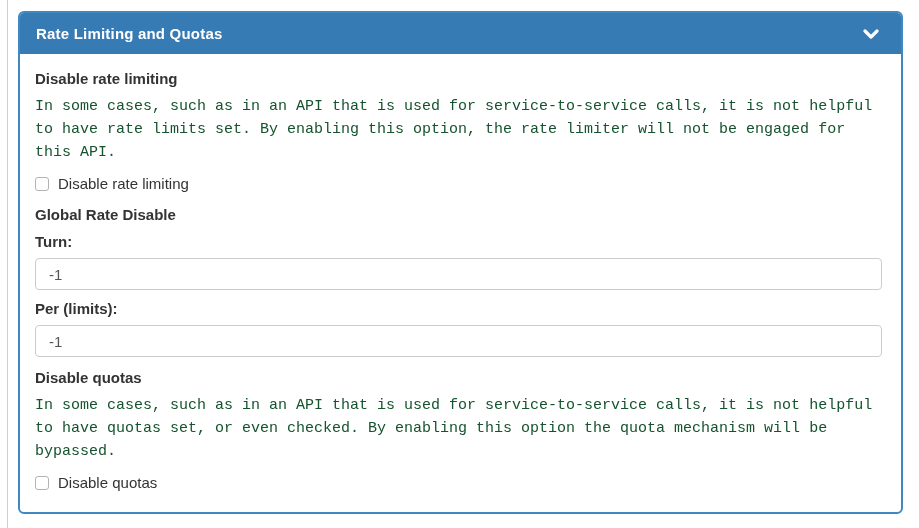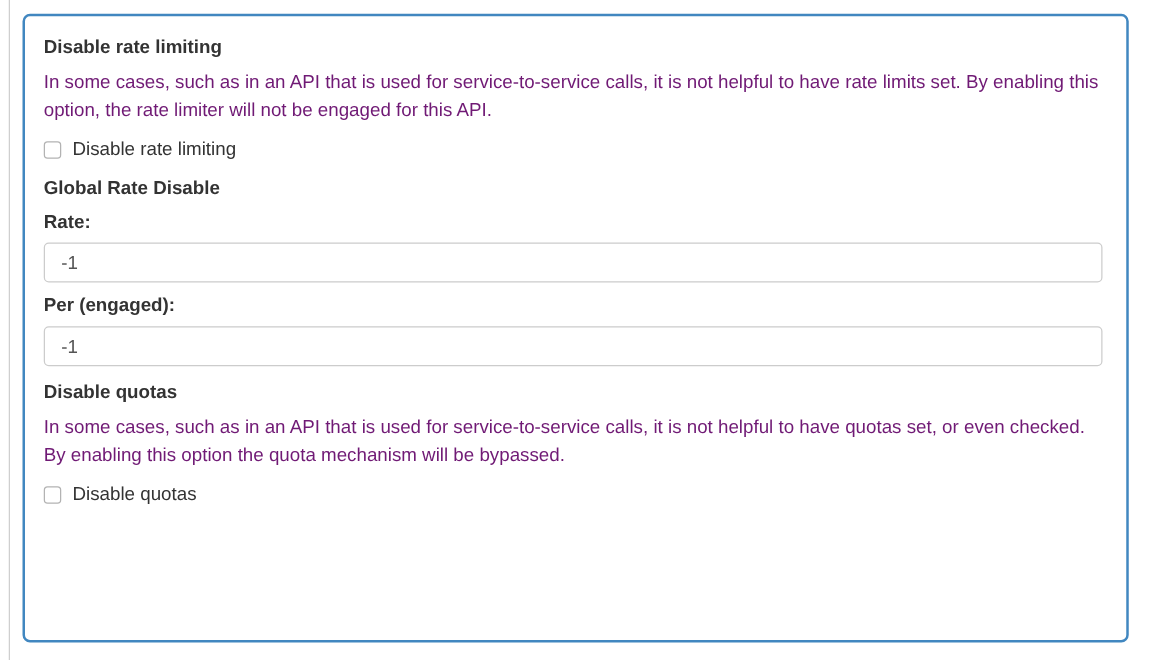--- a/index.html
+++ b/index.html
@@ -54,23 +54,24 @@
     font-size: 15px;
   }
   .section-heading {
     font-size: 15px;
     font-weight: bold;
     color: #333333;
     margin: 12px 0 8px 0;
   }
   .section-desc {
     font-size: 15px;
-    color: #701a75;
+    color: #14532d;
     line-height: 23px;
     margin: 0 0 11px 0;
+    font-family: Liberation Mono, monospace;
   }
   .checkbox-row {
     display: flex;
     align-items: center;
     margin: 2px 0 14px 0;
   }
   .checkbox-row input[type="checkbox"] {
     -webkit-appearance: none;
     appearance: none;
     width: 14px; height: 14px;
@@ -108,36 +109,44 @@
     outline: none;
   }
 </style>
 </head>
 <body>
 
 <div class="page-divider"></div>
 
 <div class="panel">
 
+  <div class="panel-header">
+    <span class="panel-title">Rate Limiting and Quotas</span>
+    <span class="chevron">
+      <svg width="16" height="10" viewBox="0 0 16 10">
+        <polyline points="2,2 8,8 14,2" fill="none" stroke="#ffffff" stroke-width="3.2" stroke-linecap="round" stroke-linejoin="round"></polyline>
+      </svg>
+    </span>
+  </div>
 
   <div class="panel-body">
 
     <div class="section-heading">Disable rate limiting</div>
     <p class="section-desc">In some cases, such as in an API that is used for service-to-service calls, it is not helpful to have rate limits set. By enabling this option, the rate limiter will not be engaged for this API.</p>
     <div class="checkbox-row">
       <input type="checkbox" style="">
       <span class="checkbox-label">Disable rate limiting</span>
     </div>
 
     <div class="section-heading">Global Rate Disable</div>
 
-    <label class="form-label">Rate:</label>
+    <label class="form-label">Turn:</label>
     <input type="text" class="text-input" value="-1" style="">
 
-    <label class="form-label">Per (engaged):</label>
+    <label class="form-label">Per (limits):</label>
     <input type="text" class="text-input" value="-1" style="">
 
     <div class="section-heading">Disable quotas</div>
     <p class="section-desc">In some cases, such as in an API that is used for service-to-service calls, it is not helpful to have quotas set, or even checked. By enabling this option the quota mechanism will be bypassed.</p>
     <div class="checkbox-row">
       <input type="checkbox" style="">
       <span class="checkbox-label">Disable quotas</span>
     </div>
 
   </div>

